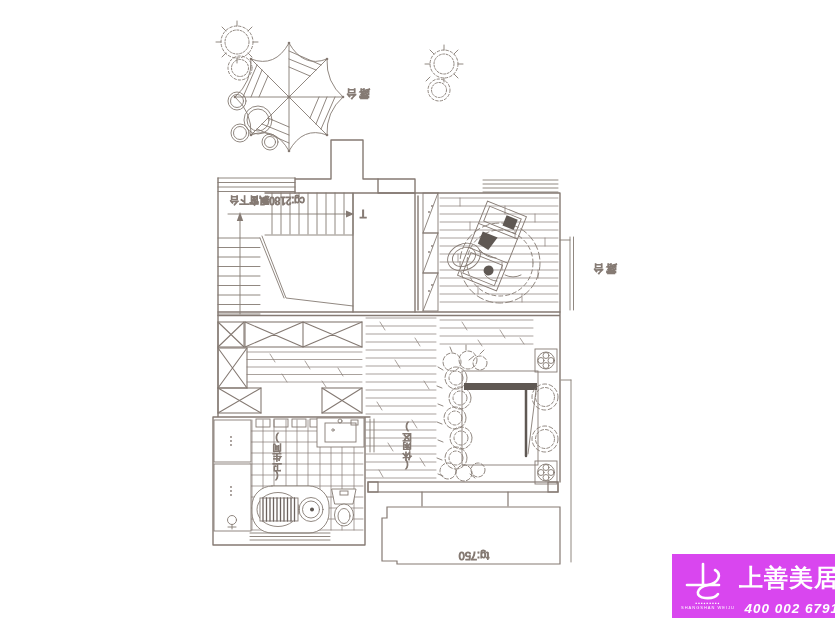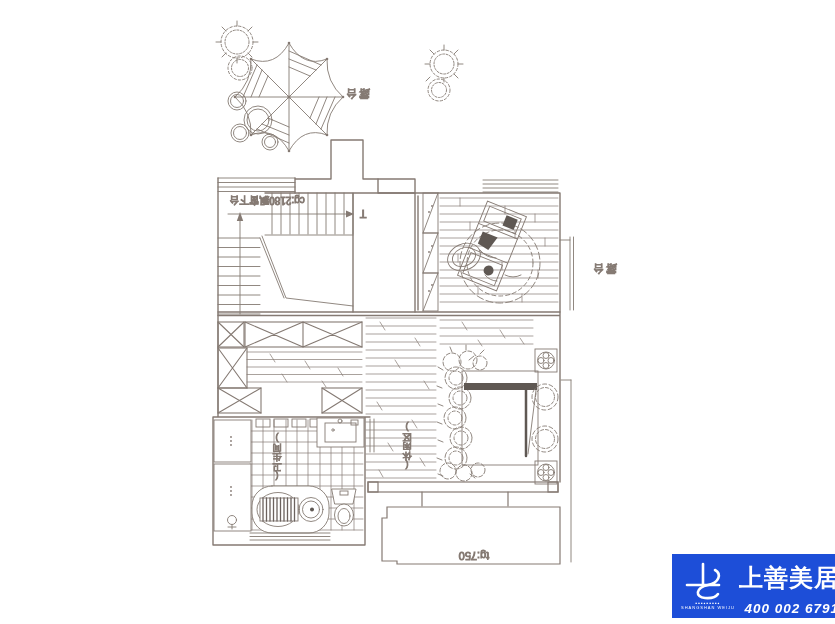--- a/index.html
+++ b/index.html
@@ -273,21 +273,21 @@
 
   <text x="357" y="98" font-size="11" letter-spacing="2" text-anchor="middle" transform="rotate(180 357 94)">露台</text>
   <text x="604" y="273" font-size="11" letter-spacing="2" text-anchor="middle" transform="rotate(180 604 269)">露台</text>
   <text x="267" y="205" font-size="10" text-anchor="middle" transform="rotate(180 267 201)">cg:2180飘窗下台</text>
   <text x="363" y="218" font-size="11" text-anchor="middle" transform="rotate(180 363 214)">T</text>
   <text class="vtext" x="277" y="431" font-size="9" text-anchor="middle" transform="rotate(180 277 452)"><tspan x="277" dy="0">(</tspan><tspan x="277" dy="9.5">卫</tspan><tspan x="277" dy="9.5">生</tspan><tspan x="277" dy="9.5">间</tspan><tspan x="277" dy="9.5">)</tspan></text>
   <text class="vtext" x="407" y="432" font-size="9" text-anchor="middle" transform="rotate(180 407 447)"><tspan x="407" dy="0">(</tspan><tspan x="407" dy="9.5">休</tspan><tspan x="407" dy="9.5">闲</tspan><tspan x="407" dy="9.5">区</tspan><tspan x="407" dy="9.5">)</tspan></text>
   <text x="474" y="560" font-size="11" text-anchor="middle" transform="rotate(180 474 556)">tg:750</text>
 </svg>
 
-  <div class="logo" style="background: #1d4ed8; color: rgb(255, 255, 255);">
+  <div class="logo" style="background: #d946ef; color: rgb(255, 255, 255);">
     <svg class="mark" width="44" height="40" viewBox="0 0 40 40" fill="none" stroke="#ffffff" stroke-width="2.6" stroke-linecap="round">
       <path d="M20,3 V24"></path>
       <path d="M4,24 H36"></path>
       <path d="M32,9 C39,13 36,22 25,24 C12,27 12,36 22,37 C28,37.5 33,36 35,33"></path>
     </svg>
     <div class="brand">上善美居</div>
     <div class="latin">
       <span class="dashes">▪▪▪▪▪▪▪▪▪</span>
       <span>SHANGSHAN WEIJU</span>
     </div>

